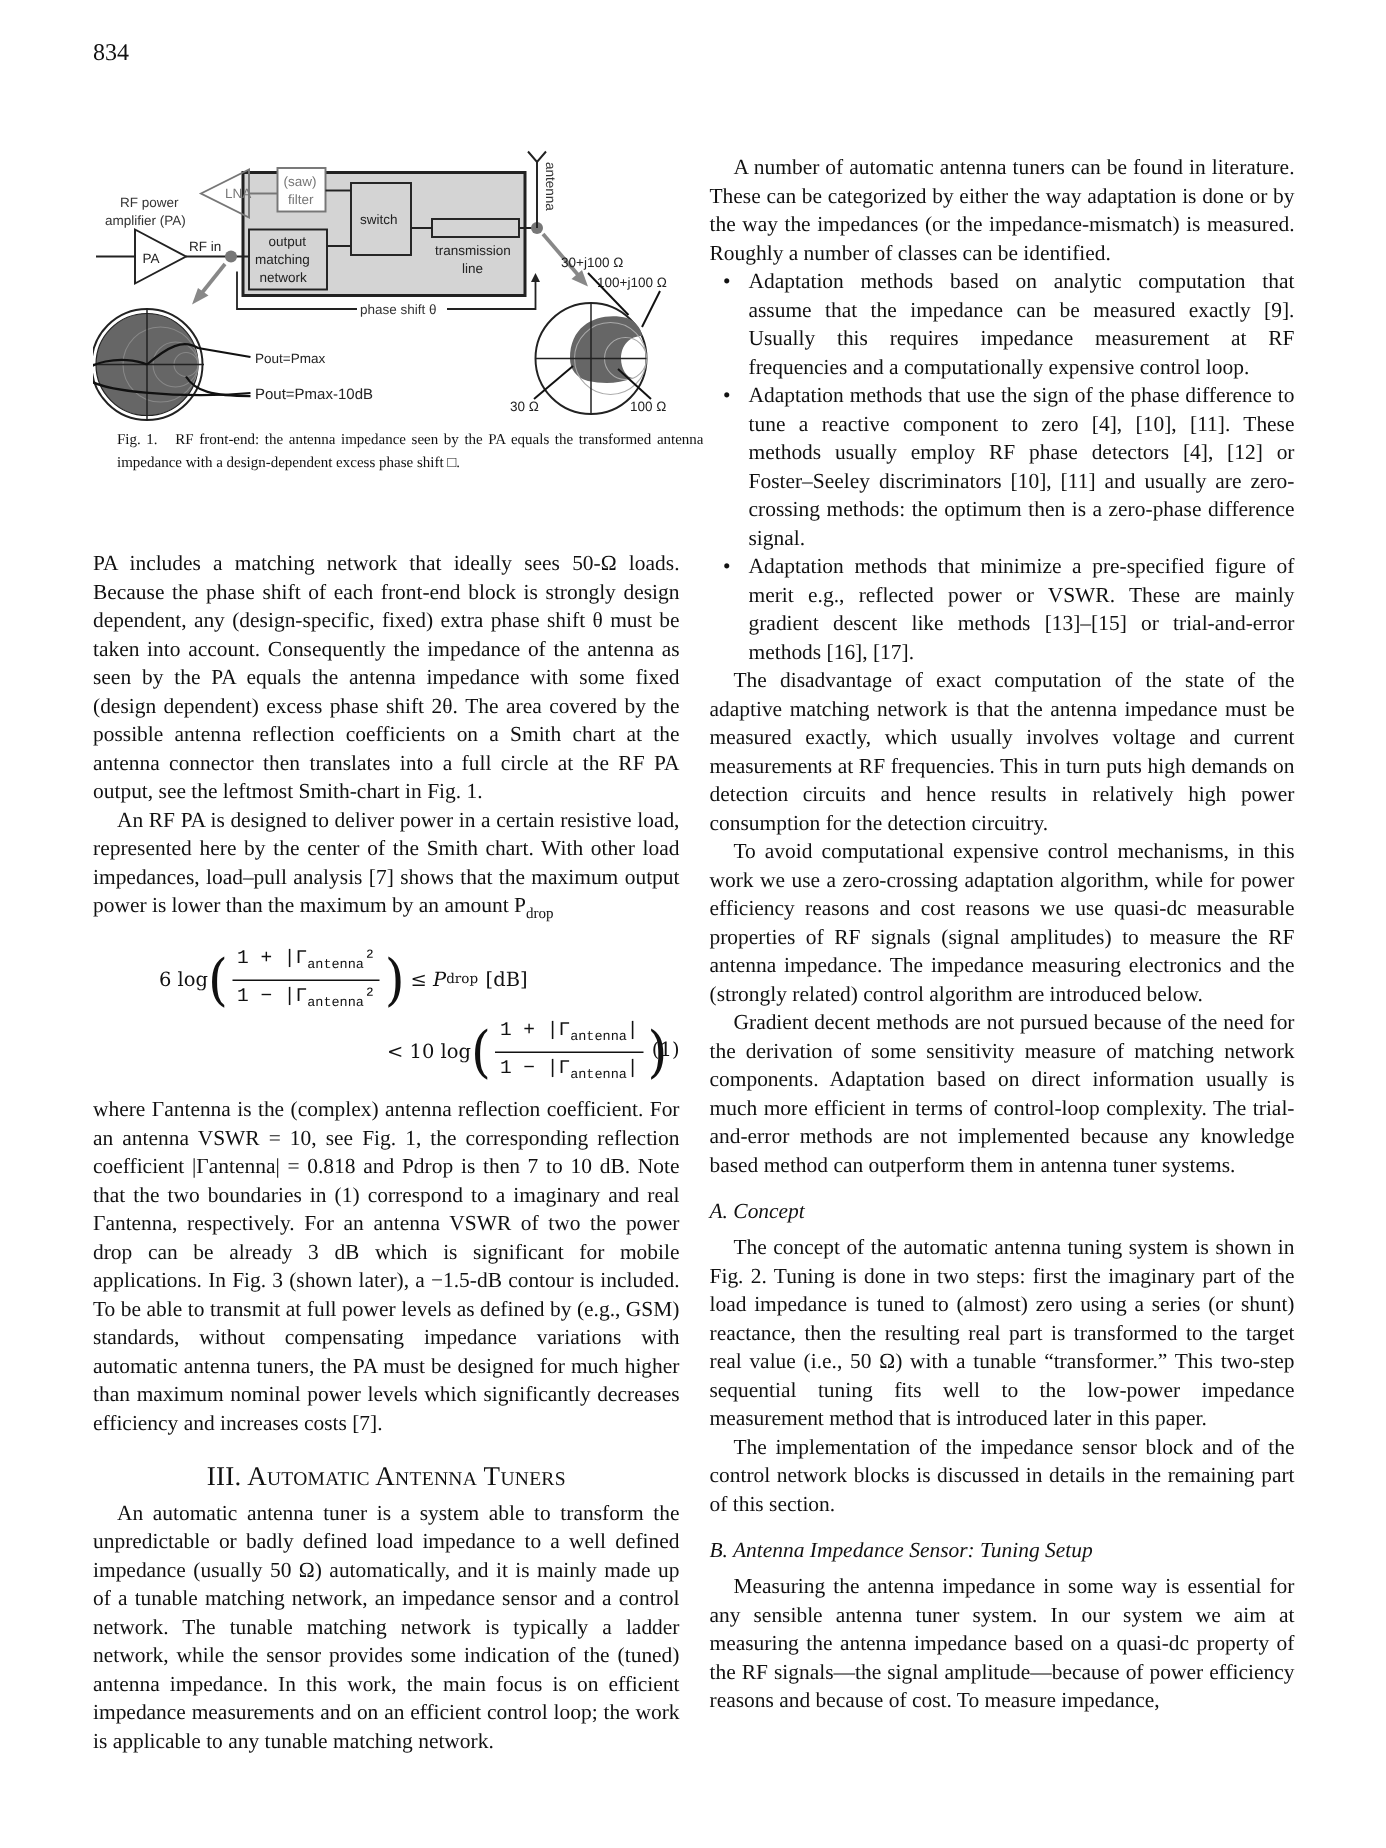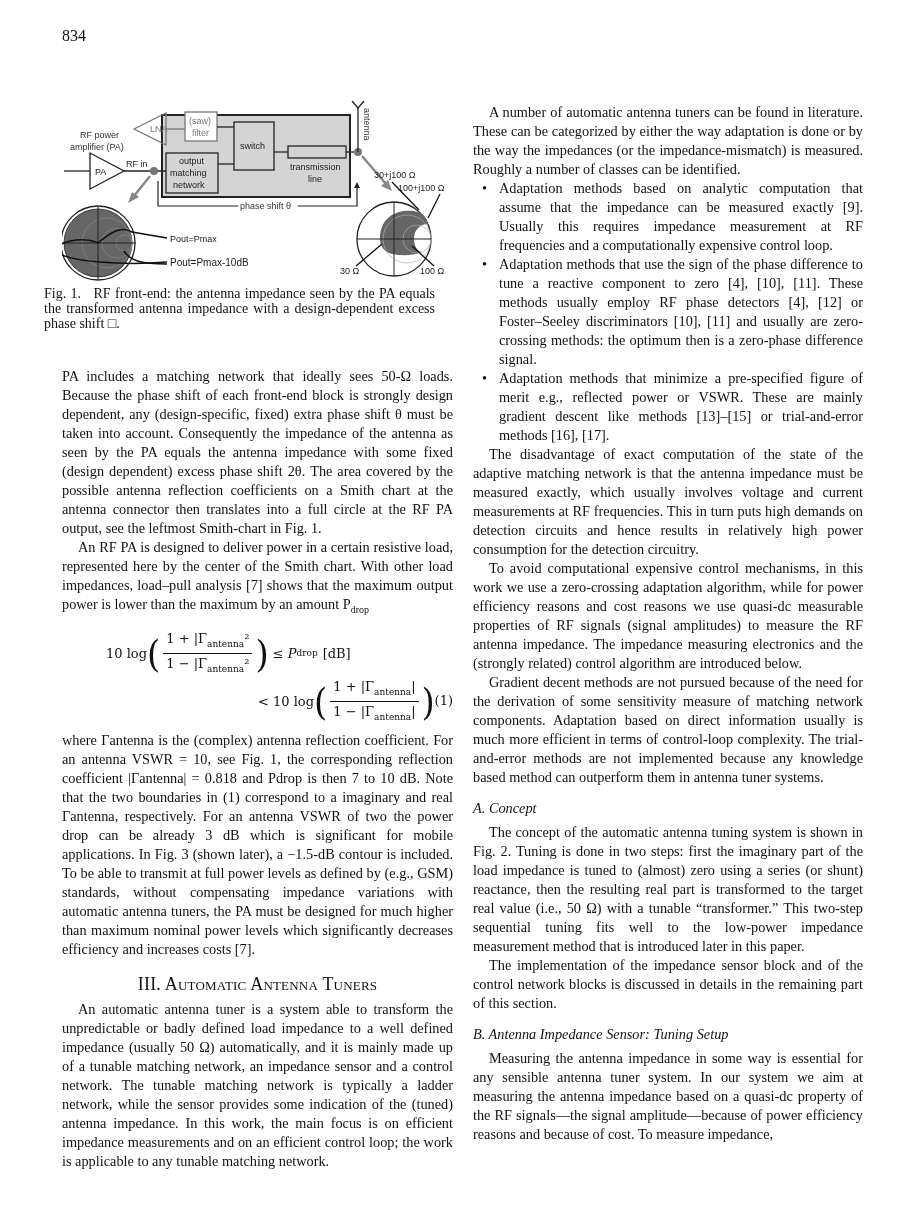--- a/index.html
+++ b/index.html
@@ -6,32 +6,32 @@
   body { width:924px; height:1232px; position:relative; overflow:hidden;
          font-family:"Liberation Serif","DejaVu Serif",serif; color:#111; }
   .header { position:absolute; top:27px; left:62px; right:62px; height:14px;
             font-size:16px; letter-spacing:0; }
   .header .pnum { position:absolute; left:0; top:0; }
   .header .jtitle { position:absolute; right:0; top:0; text-transform:uppercase; }
   .col { position:absolute; font-size:14.3px; line-height:19px; text-align:justify; }
   .col-left { left:62px; width:391px; }
   .col-right { left:473px; width:390px; top:103px; }
   .figure { position:absolute; left:62px; top:96px; width:398px; height:186px; }
-  .caption { position:absolute; left:44px; top:286px; width:391px; font-size:14px; line-height:15px; text-align:justify; }
+  .caption { position:absolute; left:78px; top:286px; width:391px; font-size:10px; line-height:15px; text-align:justify; }
   .caption .fig-label { margin-right:8px; }
   p { margin:0; text-indent:16px; }
   p.noindent { text-indent:0; }
   .section-head { text-align:center; font-size:18px; margin:16px 0 6px 0; font-variant:small-caps; letter-spacing:0.2px; }
   .subsec { font-style:italic; margin:12px 0 5px 0; }
   ul.bullets { margin:0; padding:0 0 0 26px; list-style:none; }
   ul.bullets li { position:relative; }
   ul.bullets li::before { content:"•"; position:absolute; left:-17px; top:0; }
   .eq { position:relative; height:98px; margin:10px 0 4px 0; font-family:"DejaVu Serif",serif; font-size:13px; }
   .eq .row { position:absolute; display:flex; align-items:center; white-space:nowrap; }
-  .eq .frac { display:inline-flex; flex-direction:column; align-items:center; margin:0 3px; }
+  .eq .frac { display:inline-flex; flex-direction:column; align-items:center; margin:0 3px;font-family:Liberation Mono, monospace; }
   .eq .frac .num { border-bottom:1px solid #111; padding:0 3px; }
   .eq .frac .den { padding:0 3px; }
   .eq .paren { font-size:34px; line-height:1; transform:scaleY(1.1); }
   .eq sub { font-size:9px; }
   .eq .eqnum { position:absolute; right:0; }
   .it { font-style:italic; }
 </style>
 </head>
 <body>
 
@@ -131,21 +131,21 @@
   <span class="fig-label">Fig. 1.</span>
   <span>RF front-end: the antenna impedance seen by the PA equals the transformed antenna impedance with a design-dependent excess phase shift □.</span>
 </div>
 
 <div class="col col-left" style="top:331px;margin-top:36px;">
   <p class="noindent">PA includes a matching network that ideally sees 50-Ω loads. Because the phase shift of each front-end block is strongly design dependent, any (design-specific, fixed) extra phase shift θ must be taken into account. Consequently the impedance of the antenna as seen by the PA equals the antenna impedance with some fixed (design dependent) excess phase shift 2θ. The area covered by the possible antenna reflection coefficients on a Smith chart at the antenna connector then translates into a full circle at the RF PA output, see the leftmost Smith-chart in Fig. 1.</p>
   <p><span>An RF PA is designed to deliver power in a certain resistive load, represented here by the center of the Smith chart. With other load impedances, load–pull analysis [7] shows that the maximum output power is lower than the maximum by an amount P</span><sub style="font-size:10px">drop</sub></p>
 
   <div class="eq">
     <div class="row" style="left:44px; top:0;">
-      <span>10 log</span>
+      <span>6 log</span>
       <span class="paren">(</span>
       <span class="frac">
         <span class="num"><span>1 + |Γ</span><sub>antenna</sub><span>²</span></span>
         <span class="den"><span>1 − |Γ</span><sub>antenna</sub><span>²</span></span>
       </span>
       <span class="paren">)</span>
       <span class="it" style="margin-left:4px">≤ P</span>
         <sub>drop</sub>
       <span style="margin-left:5px">[dB]</span>
     </div>

